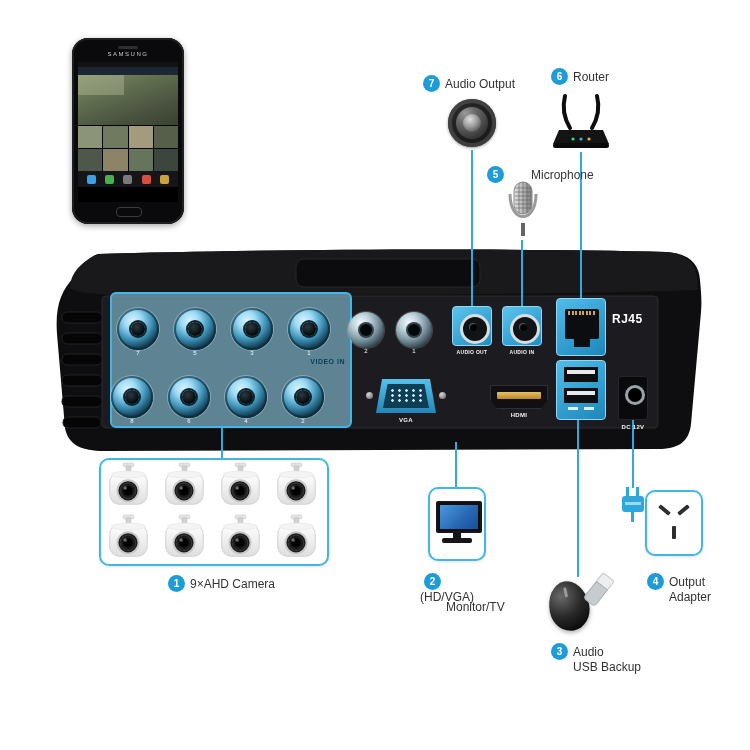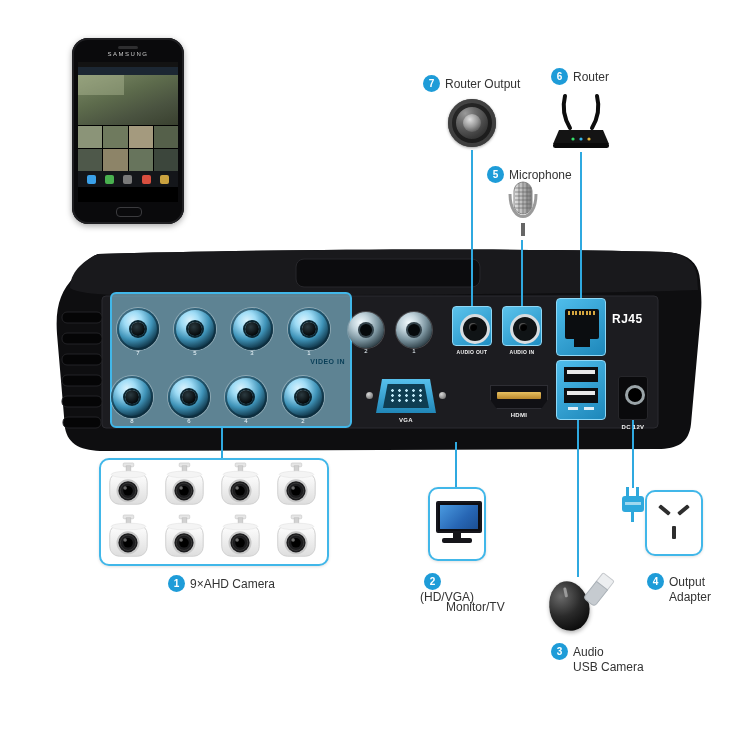--- a/index.html
+++ b/index.html
@@ -264,37 +264,37 @@
 
   <div class="hdmi">
       <div class="hdmi-contacts"></div>
     </div>
   <div class="plabel" style="left:490px;top:412px;width:58px;font-size:6px">HDMI</div>
 
   <div class="dc"></div>
   <div class="plabel" style="left:608px;top:424px;width:50px;font-size:6px">DC 12V</div>
 
   <div class="badge" style="left:423px;top:75px">7</div>
-  <div class="lbl" style="left:445px;top:77px">Router Output</div>
+  <div class="lbl" style="left:445px;top:77px">Audio Output</div>
   <div class="speaker"></div>
 
   <div class="badge" style="left:551px;top:68px">6</div>
   <div class="lbl" style="left:573px;top:70px">Router</div>
   <svg class="abs" style="left:549px;top:92px" width="64" height="62" viewBox="0 0 64 62">
     <path d="M16,4 C13,16 15,26 21,36" stroke="#0d0d0d" stroke-width="4" fill="none" stroke-linecap="round"></path>
     <path d="M48,4 C51,16 49,26 43,36" stroke="#0d0d0d" stroke-width="4" fill="none" stroke-linecap="round"></path>
     <path d="M10,38 L54,38 L60,52 L4,52 Z" fill="#141414"></path>
     <rect x="4" y="51" width="56" height="5" rx="2.5" fill="#0a0a0a"></rect>
     <circle cx="24" cy="47" r="1.6" fill="#35e06a"></circle>
     <circle cx="32" cy="47" r="1.6" fill="#35b4e8"></circle>
     <circle cx="40" cy="47" r="1.6" fill="#e0b33a"></circle>
   </svg>
 
   <div class="badge" style="left:487px;top:166px">5</div>
-  <div class="lbl" style="left:509px;top:168px">Microphone</div>
+  <div class="lbl" style="left:531px;top:168px">Microphone</div>
   <svg class="abs" style="left:505px;top:180px" width="36" height="60" viewBox="0 0 36 60">
     <defs>
       <linearGradient id="gmic" x1="0" y1="0" x2="1" y2="0">
         <stop offset="0" stop-color="#e3e3e3"></stop>
           <stop offset=".5" stop-color="#b9b9b9"></stop>
           <stop offset="1" stop-color="#787878"></stop>
       </linearGradient>
     </defs>
     <rect x="9" y="2" width="18" height="32" rx="9" fill="url(#gmic)" stroke="#8a8a8a"></rect>
     <g stroke="#5c5c5c" stroke-width="0.6">
@@ -369,21 +369,21 @@
   <div class="lbl lbl2" style="left:446px;top:600px">Monitor/TV</div>
   <div class="lbl lbl2" style="left:420px;top:590px">(HD/VGA)</div>
 
   <div class="mouse"></div>
   <div class="stick">
     <div class="stick-cap"></div>
     <div class="stick-body"></div>
   </div>
   <div class="badge" style="left:551px;top:643px">3</div>
   <div class="lbl lbl2" style="left:573px;top:645px">Audio</div>
-  <div class="lbl lbl2" style="left:573px;top:660px">USB Camera</div>
+  <div class="lbl lbl2" style="left:573px;top:660px">USB Backup</div>
 
   <div class="obox" style="left:645px;top:490px;width:58px;height:66px">
     <div class="sock-slot" style="left:11px;top:16px;width:13px;height:4px;transform:rotate(40deg)"></div>
     <div class="sock-slot" style="right:11px;top:16px;width:13px;height:4px;transform:rotate(-40deg)"></div>
     <div class="sock-slot" style="left:25px;top:34px;width:4px;height:13px"></div>
   </div>
   <div class="abs" style="left:620px;top:487px;width:26px;height:36px">
     <div class="plug-prong" style="left:6px;top:0"></div>
     <div class="plug-prong" style="left:16px;top:0"></div>
     <div class="plug-body"></div>

